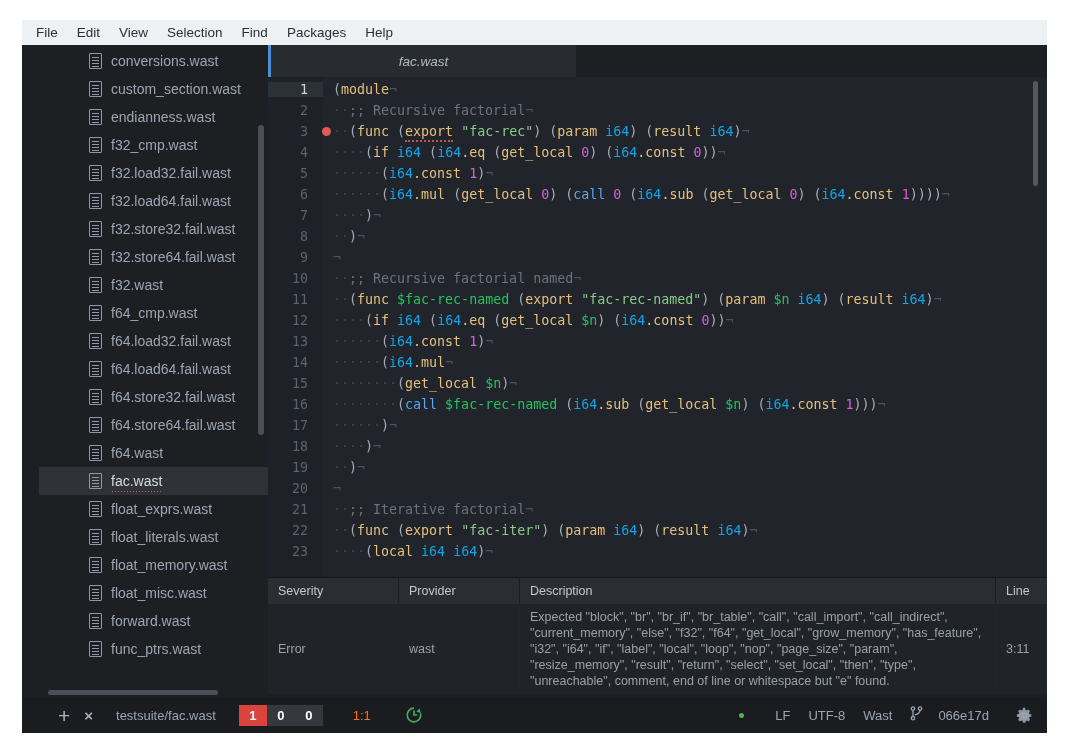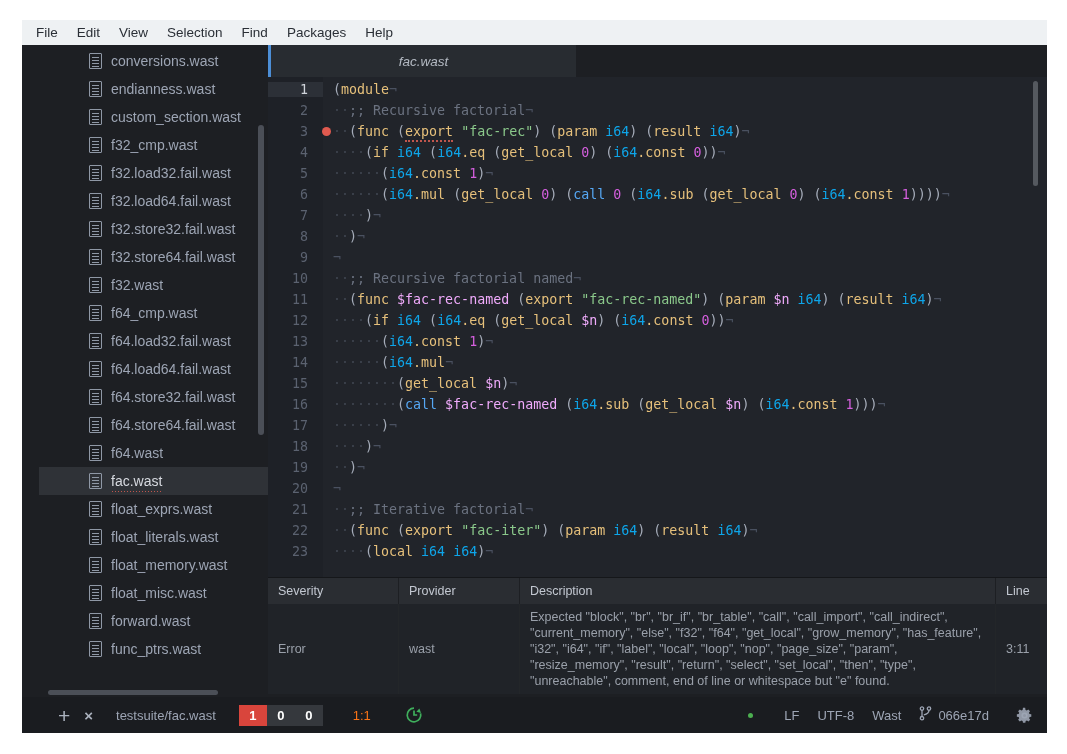--- a/index.html
+++ b/index.html
@@ -84,21 +84,21 @@
   }
   .code{padding-left:10px;color:#b6bcc6;position:relative;}
 
   
   .c-comment{color:#6b7280;}
   .c-kw{color:#e6c07b;}        
   .c-str{color:#8bc98b;}       
   .c-type{color:#0ea5e9;}      
   .c-fn{color:#56a8f5;}        
   .c-num{color:#d55fde;}       
-  .c-var{color:#f0abfc;}       
+  .c-var{color:#22c55e;}       
   .c-op{color:#a6adba;}        
   .c-ws{color:#3f4550;}        
   .c-eol{color:#4a5160;}
 
   .squig{
     border-bottom:2px dotted #c0564d;padding-bottom:1px;
   }
 
   .ed-vscroll{
     position:absolute;right:9px;top:4px;width:5px;height:105px;
@@ -135,21 +135,21 @@
   .badges{display:flex;align-items:center;margin-left:14px;}
   .badge{
     min-width:12px;padding:3px 8px;font-size:13px;color:#ffffff;background:#35383d;
     text-align:center;font-weight:bold;
   }
   .badge.err{background:#d9453c;}
   .cursorpos{margin-left:30px;color:#f97316;}
   .greenicon{margin-left:34px;display:flex;align-items:center;}
   .greendot{width:5px;height:5px;border-radius:50%;background:#4caf50;margin-right:22px;}
   .gear{margin-left:18px;display:flex;align-items:center;cursor:pointer;}
-  .gitbranch{display:flex;align-items:center;gap:6px;padding:0 9px;}
+  .gitbranch{display:flex;align-items:center;gap:15px;padding:0 9px;}
 </style>
 </head>
 <body>
 
 <div id="window">
 
   <div class="menubar" id="menubar">
       <div class="mi">File</div>
       <div class="mi">Edit</div>
       <div class="mi">View</div>
@@ -162,25 +162,25 @@
   <div class="body">
 
     <div class="tree">
       <div class="tree-inner" id="tree-list">
           <div class="tree-row">
             <span class="ficon"></span>
             <span class="fname">conversions.wast</span>
           </div>
           <div class="tree-row">
             <span class="ficon"></span>
+            <span class="fname">custom_section.wast</span>
+          </div>
+          <div class="tree-row">
+            <span class="ficon"></span>
             <span class="fname">endianness.wast</span>
-          </div>
-          <div class="tree-row">
-            <span class="ficon"></span>
-            <span class="fname">custom_section.wast</span>
           </div>
           <div class="tree-row">
             <span class="ficon"></span>
             <span class="fname">f32_cmp.wast</span>
           </div>
           <div class="tree-row">
             <span class="ficon"></span>
             <span class="fname">f32.load32.fail.wast</span>
           </div>
           <div class="tree-row">

